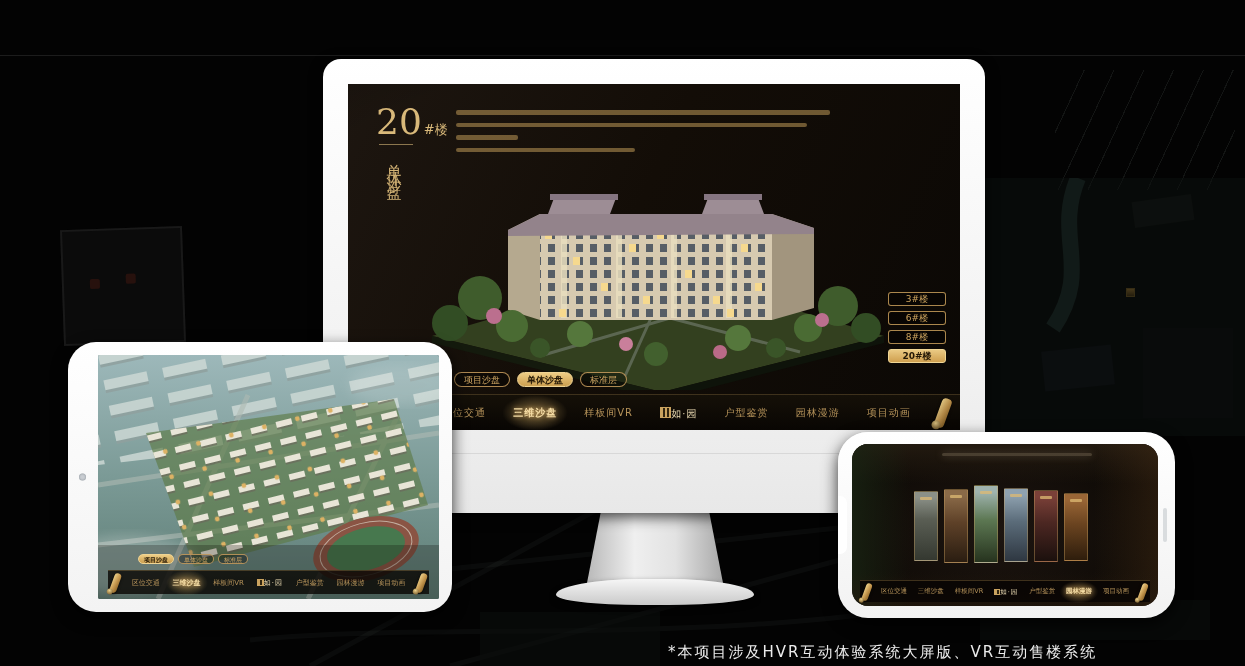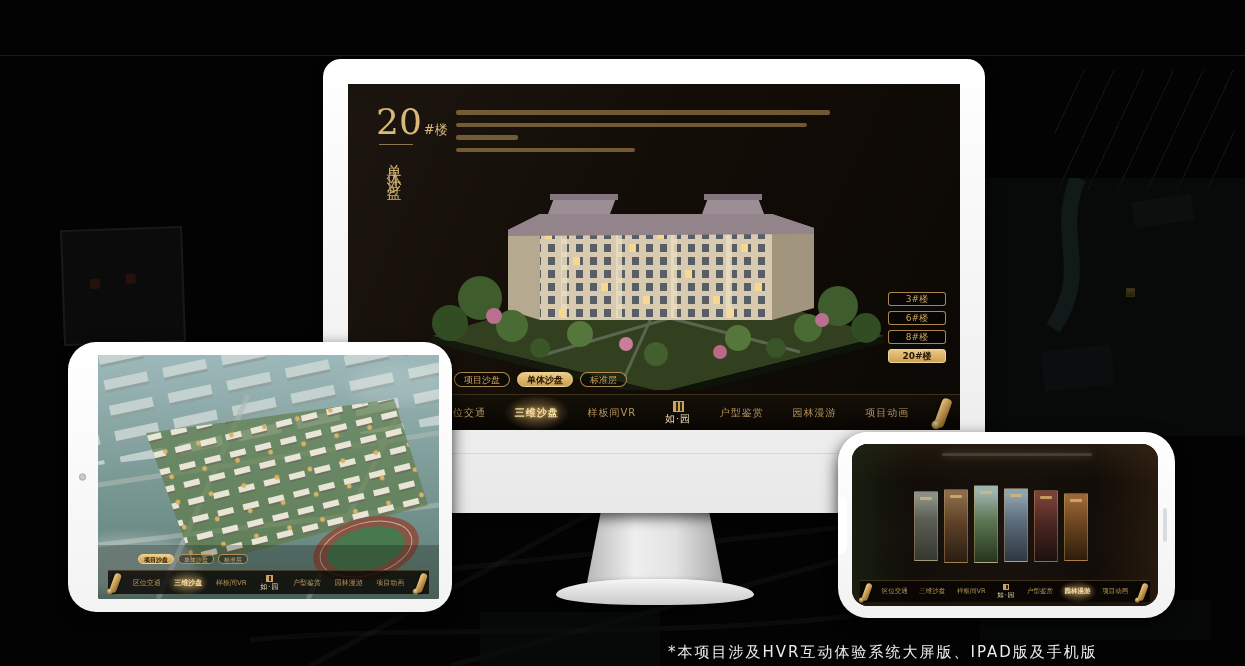--- a/index.html
+++ b/index.html
@@ -22,21 +22,21 @@
   .footnote { position:absolute; left:668px; top:643px; font-size:15px; letter-spacing:2px; color:#ececec; }
 
   
   .navbar { position:absolute; display:flex; align-items:center; justify-content:space-between;
             background:linear-gradient(#151008,#090603); border-top:1px solid rgba(202,163,95,.28); }
   .nav-item { position:relative; color:#b6935a; letter-spacing:1px; white-space:nowrap; cursor:pointer; z-index:1; }
   .nav-item.active { color:#f4dca4; font-weight:bold; text-shadow:0 0 4px #c99e5f; }
   .nav-item.active::before { content:""; position:absolute; left:50%; top:50%; width:150%; height:260%;
             transform:translate(-50%,-50%); border-radius:50%; z-index:-1;
             background:radial-gradient(ellipse, rgba(216,178,103,.55), rgba(216,178,103,0) 70%); }
-  .brand { display:flex; flex-direction:column; align-items:center; line-height:1; }
+  .brand { display:flex; flex-direction:row; align-items:center; line-height:1; }
   .seal { display:block; border:1px solid #caa35f; background:repeating-linear-gradient(90deg,#caa35f 0 2px,#312510 2px 4px); }
   .brand b { font-family:"DejaVu Serif","Liberation Serif",serif; font-weight:normal; color:#ecdcb4; letter-spacing:1px; margin-top:2px; }
   .scrollicon { position:relative; display:block; border-radius:4px; flex:none;
             background:linear-gradient(100deg,#f0d48c,#c3954d 55%,#8a6326); transform:rotate(20deg);
             box-shadow:0 1px 3px rgba(0,0,0,.8); }
   .scrollicon::after { content:""; position:absolute; bottom:-3px; left:-2px; width:9px; height:9px; border-radius:50%;
             background:radial-gradient(circle at 40% 35%,#ecd08a,#5f4419); }
   .subtab { display:inline-block; border:1px solid rgba(201,158,94,.85); color:#cfa663; background:rgba(0,0,0,.35);
             border-radius:9px; text-align:center; cursor:pointer; white-space:nowrap; }
   .subtab.active { background:linear-gradient(#eecd85,#cc9f50); color:#241806; border-color:#efd494; font-weight:bold; }
@@ -369,14 +369,14 @@
         <span class="nav-item">户型鉴赏</span>
         <span class="nav-item active">园林漫游</span>
         <span class="nav-item">项目动画</span>
         <span class="scrollicon"></span>
       </div>
     </div>
     <span class="phone-notch"></span>
     <span class="phone-slot"></span>
   </div>
 
-  <div class="footnote">*本项目涉及HVR互动体验系统大屏版、IPAD版及手机版</div>
+  <div class="footnote">*本项目涉及HVR互动体验系统大屏版、VR互动售楼系统</div>
 </div>
 
 </body></html>

